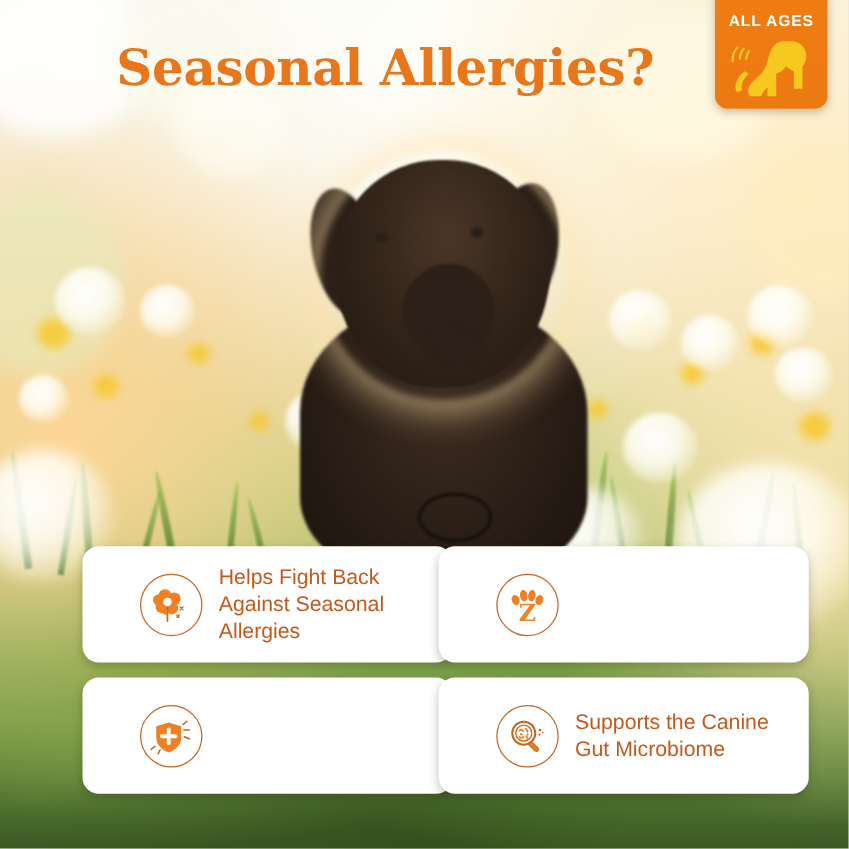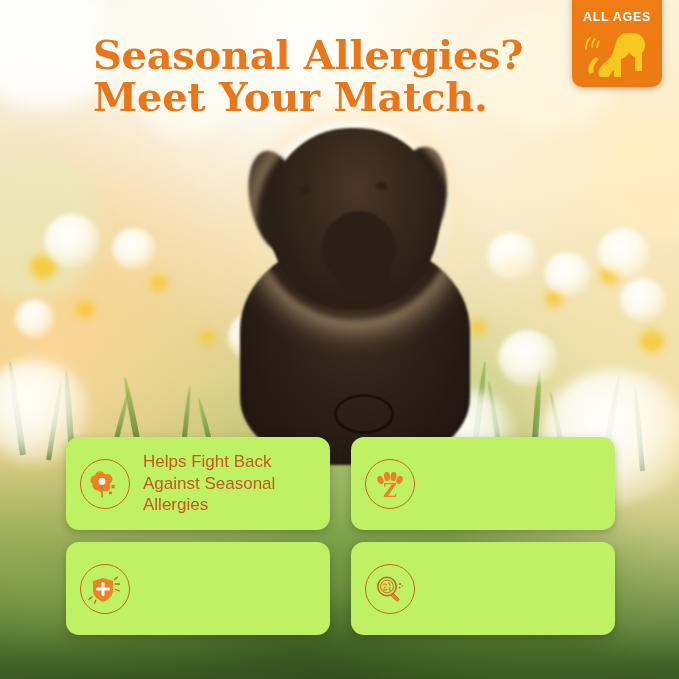--- a/index.html
+++ b/index.html
@@ -107,23 +107,23 @@
     position:absolute;top:18px;left:0;right:0;text-align:center;
     color:#fff;font-size:12.5px;font-weight:700;letter-spacing:.7px;
     font-family:"Liberation Sans", sans-serif;
   }
   .badge-dog{position:absolute;left:11px;top:35px;width:70px;height:54px;}
 
   
   .cards{position:absolute;left:66px;top:437px;width:549px;height:200px;}
   .card{
     position:absolute;width:264px;height:93px;
-    background:#bef264;border-radius:13px;
+    background:#ffffff;border-radius:13px;
     box-shadow:0 3px 8px rgba(40,40,20,.26);
-    display:flex;align-items:center;
+    display:flex;align-items:center;padding-left:32px;
   }
   .card.c1{left:0;top:0;}
   .card.c2{left:285px;top:0;}
   .card.c3{left:0;top:105px;}
   .card.c4{left:285px;top:105px;}
   .card-icon{
     width:48px;height:48px;margin-left:14px;flex:0 0 48px;
     border:1.4px solid #c8651f;border-radius:50%;
     display:flex;align-items:center;justify-content:center;
   }
@@ -201,21 +201,20 @@
       <div class="part eye-r"></div>
       <div class="part mouth"></div>
       <div class="part tongue"></div>
       <div class="fur-rim"></div>
       <div class="collar"></div>
     </div>
   </div>
 
   <div class="headline">
     <span>Seasonal Allergies?</span>
-    <span class="l2">Meet Your Match.</span>
   </div>
 
   <div class="badge">
     <div class="badge-text">ALL AGES</div>
     <svg class="badge-dog" viewBox="0 0 70 54">
       <g fill="#f7c81f">
         <path d="M44 6c-4 0-7 2-9 5-2 3-3 7-4 11-1 4-3 8-6 11-3 3-6 5-8 8-2 3-2 7 0 9h9c1-3 3-5 5-7v7h7V32c3-1 6-3 8-6 2 2 4 3 6 4v14h7V26c2-2 3-5 3-8 0-7-5-12-12-12h-6z"></path>
         <path d="M13 30c-3 2-6 5-7 9-1 3-1 6 1 8l4-2c-1-2-1-4 0-6 1-3 3-5 5-7l-3-2z"></path>
       </g>
       <g stroke="#f7c81f" stroke-width="1.8" fill="none" stroke-linecap="round">
@@ -294,16 +293,17 @@
           <circle cx="12" cy="15.4" r="1" fill="#ef8023"></circle>
           <circle cx="17" cy="15.6" r=".9" fill="#ef8023"></circle>
           <path d="M20.3 21.3l5 5c.6.6.6 1.6 0 2.2-.6.6-1.6.6-2.2 0l-5-5z" fill="#ef8023" stroke="#c8651f" stroke-width="1"></path>
           <g fill="#c8651f">
             <circle cx="27" cy="12" r="1.1"></circle>
             <circle cx="26.6" cy="15.6" r=".9"></circle>
             <circle cx="29.2" cy="14" r=".7"></circle>
           </g>
         </svg>
       </div>
+      <div class="card-text">Supports the Canine Gut Microbiome</div>
     </div>
 
   </div>
 </div>
 
 </body></html>

